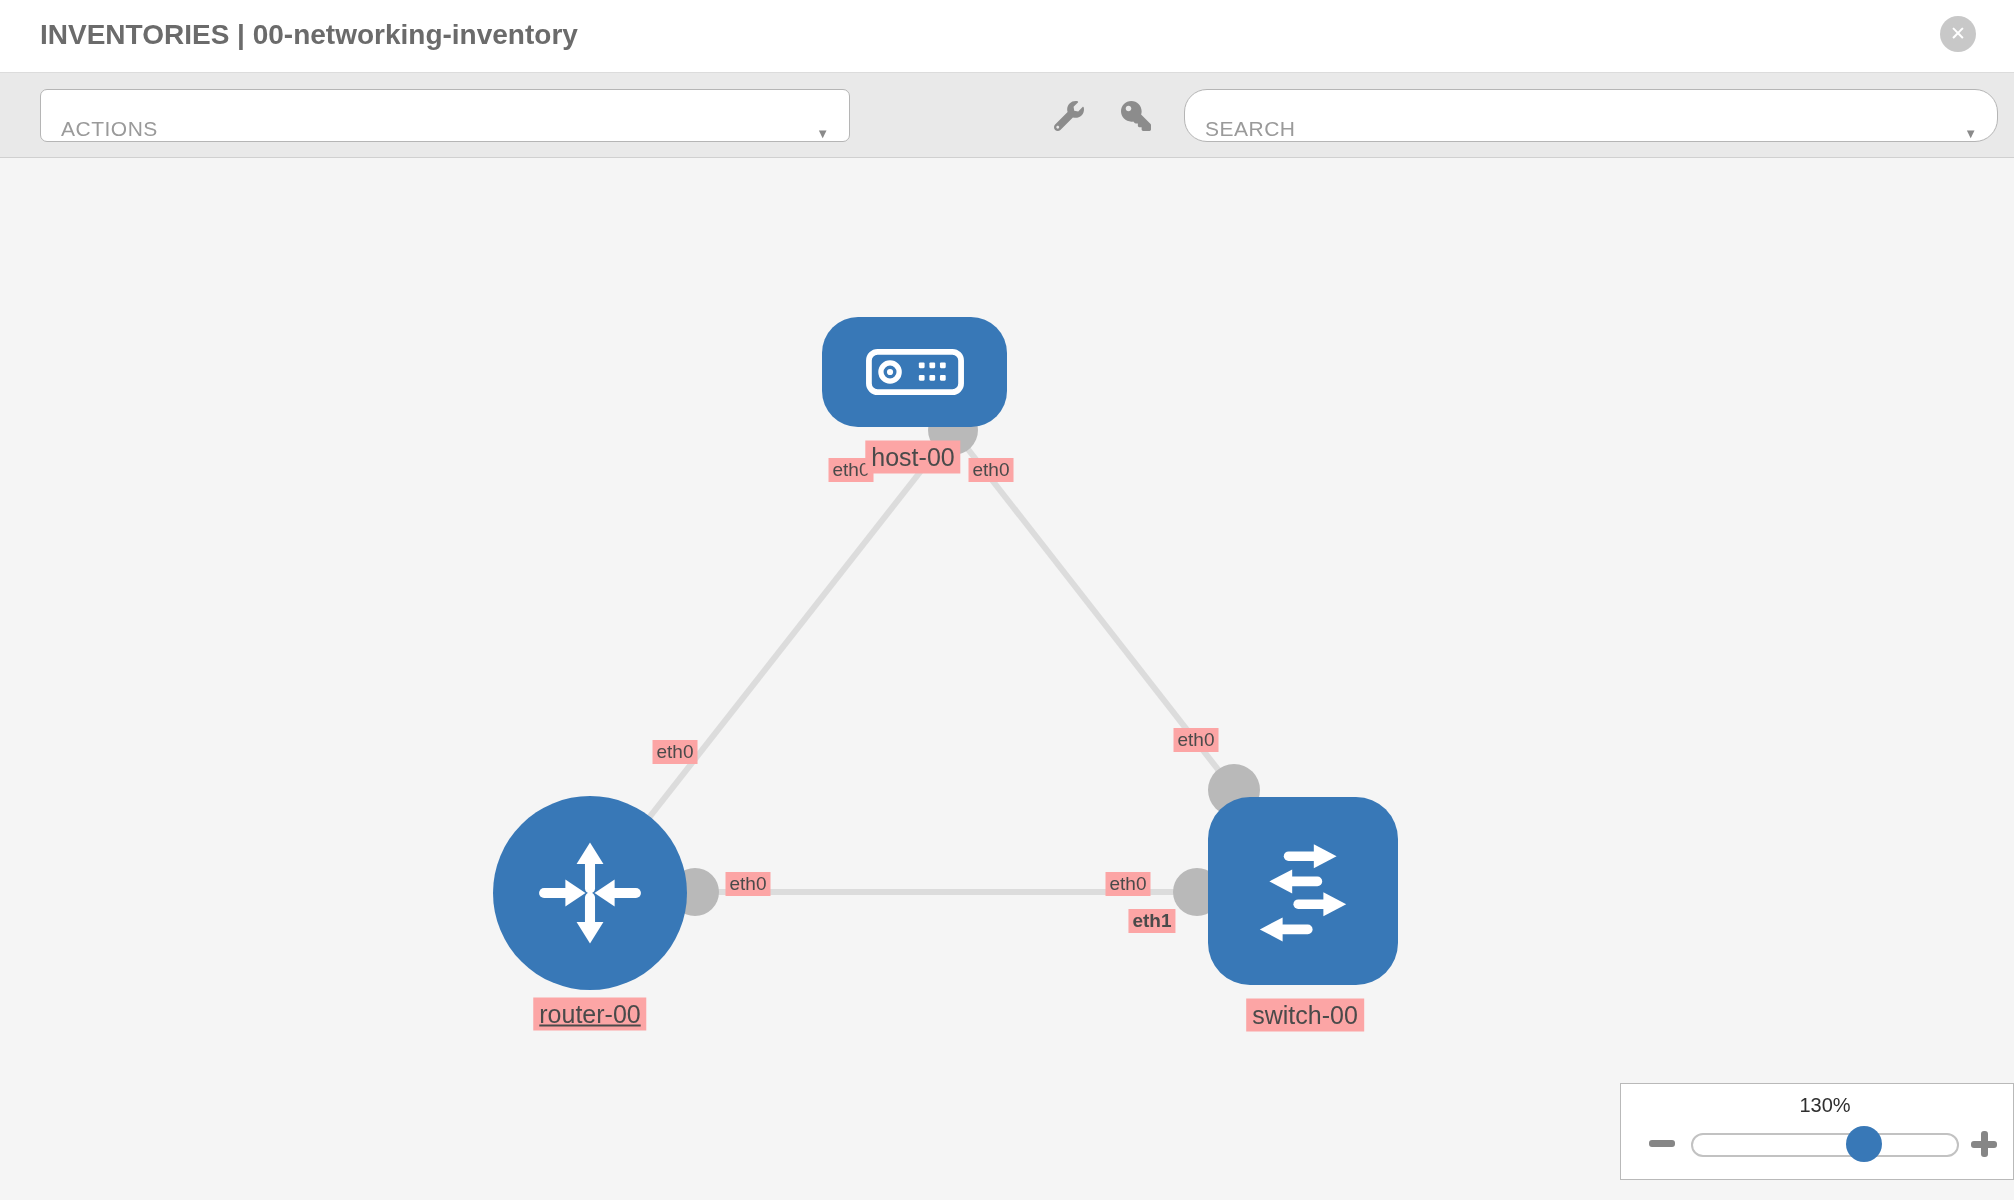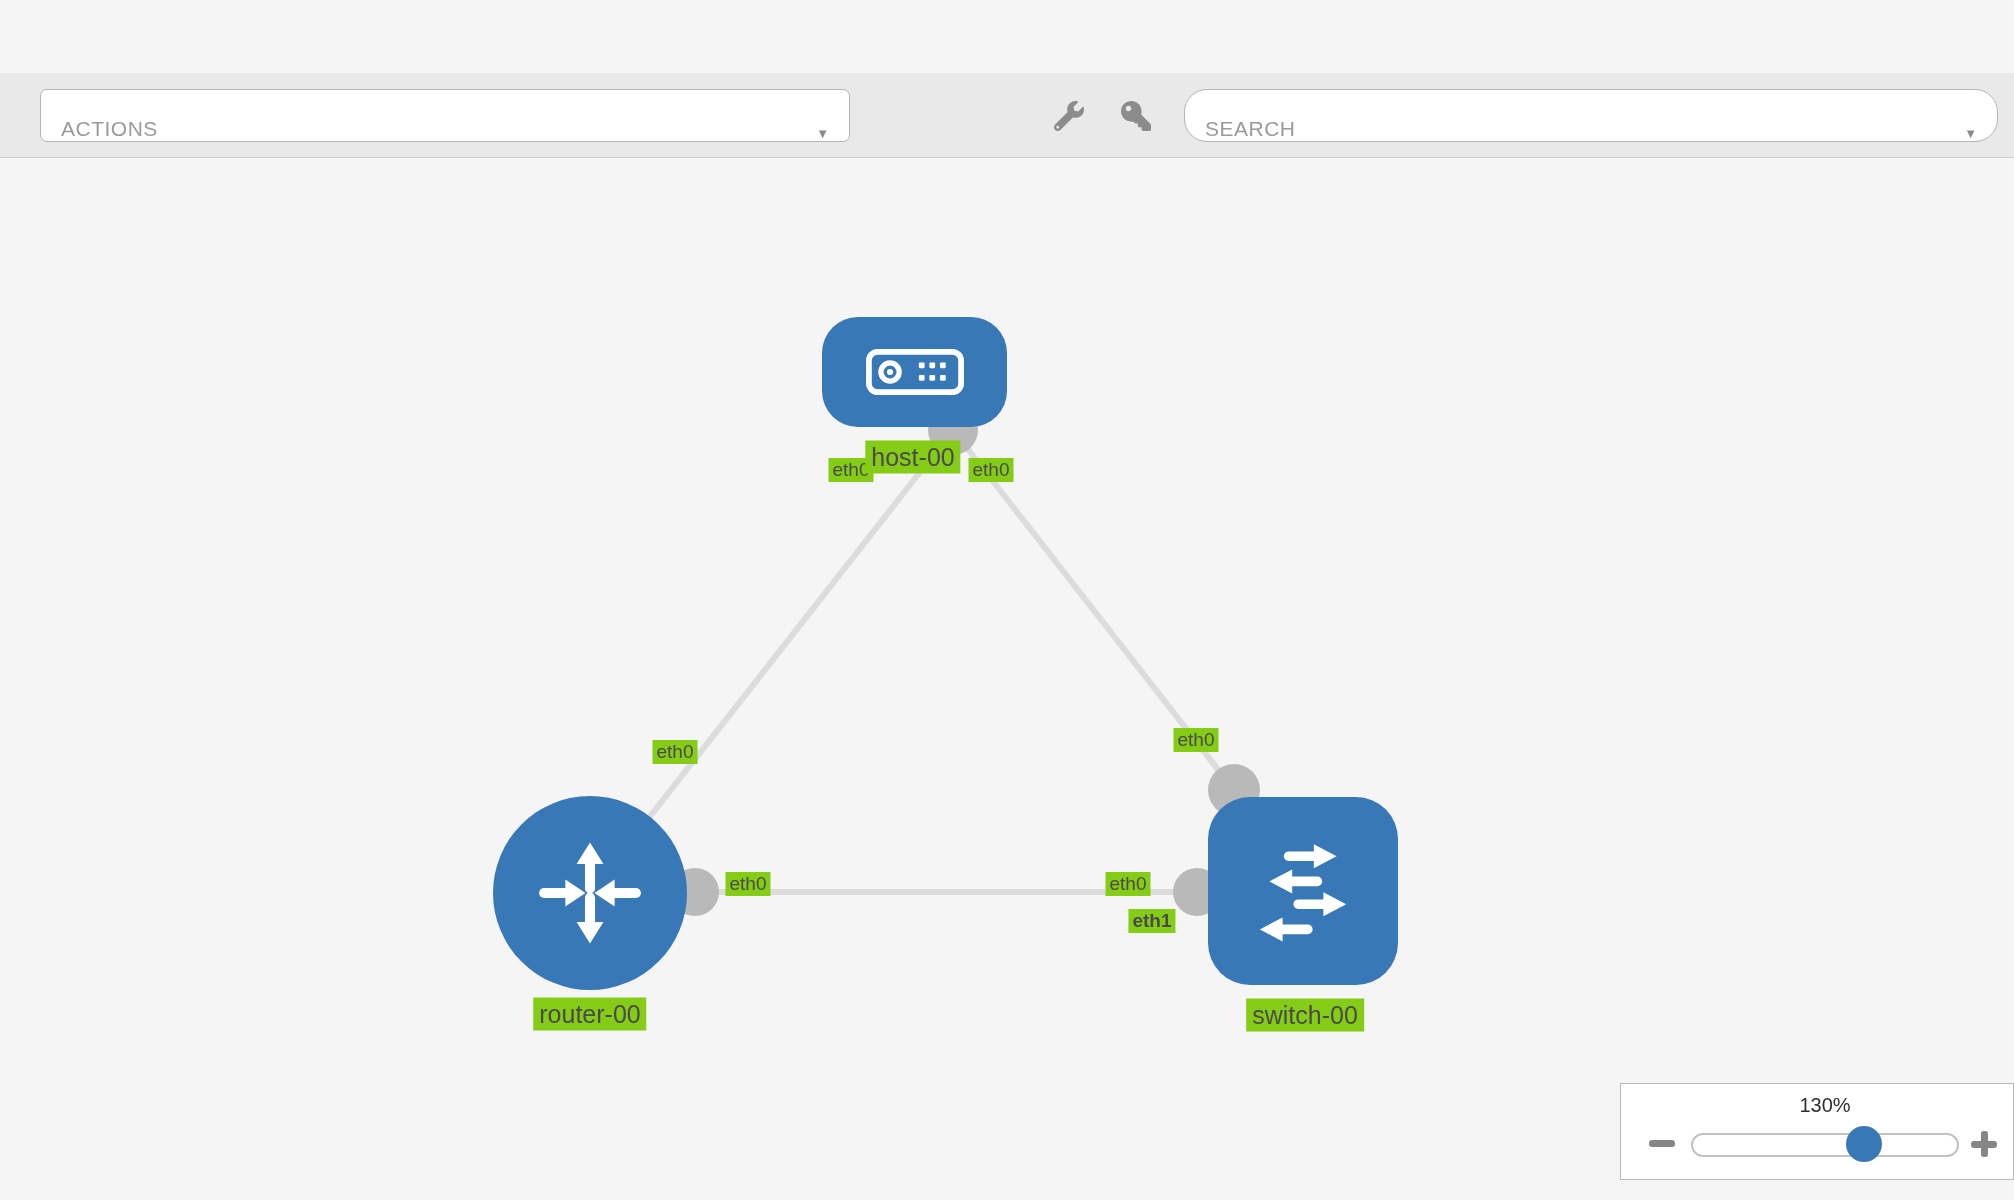--- a/index.html
+++ b/index.html
@@ -24,40 +24,46 @@
   .wrench-btn { left:1050px; }
   .key-btn { left:1117px; }
 
   
   .canvas { position:absolute; top:158px; left:0; width:2014px; height:1042px; background:#f5f5f5; z-index:1; }
   .topo-svg { position:absolute; top:0; left:0; z-index:2; }
   .node { position:absolute; background:#3878b7; display:flex; align-items:center; justify-content:center; z-index:5; cursor:pointer; }
   .node-host { left:822px; top:317px; width:185px; height:110px; border-radius:36px; }
   .node-router { left:493px; top:796px; width:194px; height:194px; border-radius:50%; }
   .node-switch { left:1208px; top:797px; width:190px; height:188px; border-radius:42px; }
-  .topo-label { position:absolute; transform:translate(-50%,-50%); background:#84cc16; color:#4a4a4a; white-space:nowrap; z-index:8; }
+  .topo-label { position:absolute; transform:translate(-50%,-50%); background:#fca5a5; color:#4a4a4a; white-space:nowrap; z-index:8; }
   .node-label { font-size:25px; padding:2px 6px; }
   .if-label { font-size:19px; padding:1px 4px; }
 
   
   .zoom-panel { position:absolute; left:1620px; top:1083px; width:394px; height:97px; background:#ffffff; border:1px solid #b9b9b9; z-index:25; }
   .zoom-level { position:absolute; left:54px; top:10px; width:300px; text-align:center; font-size:20px; color:#2f2f2f; }
   .zoom-minus { position:absolute; left:28px; top:52px; width:26px; height:16px; cursor:pointer; }
   .zoom-minus .bar-h { position:absolute; left:0; top:4px; width:26px; height:7px; border-radius:3px; background:#868686; }
   .zoom-plus { position:absolute; left:350px; top:47px; width:26px; height:26px; cursor:pointer; }
   .zoom-plus .bar-h { position:absolute; left:0; top:10px; width:26px; height:7px; border-radius:3px; background:#868686; }
   .zoom-plus .bar-v { position:absolute; left:10px; top:0; width:7px; height:26px; border-radius:3px; background:#868686; }
   .zoom-track { position:absolute; left:70px; top:49px; width:268px; height:24px; border:2px solid #c2c2c2; border-radius:13px; background:#ffffff; cursor:pointer; }
   .zoom-thumb { position:absolute; left:225px; top:42px; width:36px; height:36px; border-radius:50%; background:#3878b7; cursor:grab; }
 </style>
 </head>
 <body>
 
 <div class="app">
 
+  <div class="header">
+    <div class="page-title">INVENTORIES | 00-networking-inventory</div>
+    <div class="close-btn">
+      <span>✕</span>
+    </div>
+  </div>
 
   <div class="toolbar">
     <div class="dropdown actions-dd">
       <span class="dd-label">ACTIONS</span>
       <span class="dd-caret">▼</span>
     </div>
     <div class="tool-btn wrench-btn">
       <svg width="30" height="30" viewBox="0 0 512 512">
         <path d="M507.73 109.1c-2.24-9.03-13.54-12.09-20.12-5.51l-74.36 74.36-67.88-11.31-11.31-67.88 74.36-74.36c6.62-6.62 3.43-17.9-5.66-20.16-47.38-11.74-99.55.91-136.58 37.93-39.64 39.64-50.55 97.1-34.05 147.2L18.74 402.76c-24.99 24.99-24.99 65.51 0 90.5 24.99 24.99 65.51 24.99 90.5 0l213.21-213.21c50.12 16.71 107.47 5.68 147.37-34.22 37.07-37.07 49.7-89.32 37.91-136.73zM64 472c-13.25 0-24-10.75-24-24 0-13.26 10.75-24 24-24s24 10.74 24 24c0 13.25-10.75 24-24 24z"></path>
       </svg>
@@ -133,21 +139,21 @@
 
   <div class="topo-label if-label" style="left:851px; top:470px;">eth0</div>
   <div class="topo-label if-label" style="left:991px; top:470px;">eth0</div>
   <div class="topo-label if-label" style="left:675px; top:752px;">eth0</div>
   <div class="topo-label if-label" style="left:1196px; top:740px;">eth0</div>
   <div class="topo-label if-label" style="left:748px; top:884px;">eth0</div>
   <div class="topo-label if-label" style="left:1128px; top:884px;">eth0</div>
   <div class="topo-label if-label" style="left:1152px; top:921px;font-weight:bold;">eth1</div>
 
   <div class="topo-label node-label" style="left:913px; top:457px;">host-00</div>
-  <div class="topo-label node-label" style="left:590px; top:1014px;">router-00</div>
+  <div class="topo-label node-label" style="left:590px; top:1014px;text-decoration:underline;">router-00</div>
   <div class="topo-label node-label" style="left:1305px; top:1015px;">switch-00</div>
 
   <div class="zoom-panel">
     <div class="zoom-level">130%</div>
     <div class="zoom-minus">
       <div class="bar-h"></div>
     </div>
     <div class="zoom-track"></div>
     <div class="zoom-thumb"></div>
     <div class="zoom-plus">

